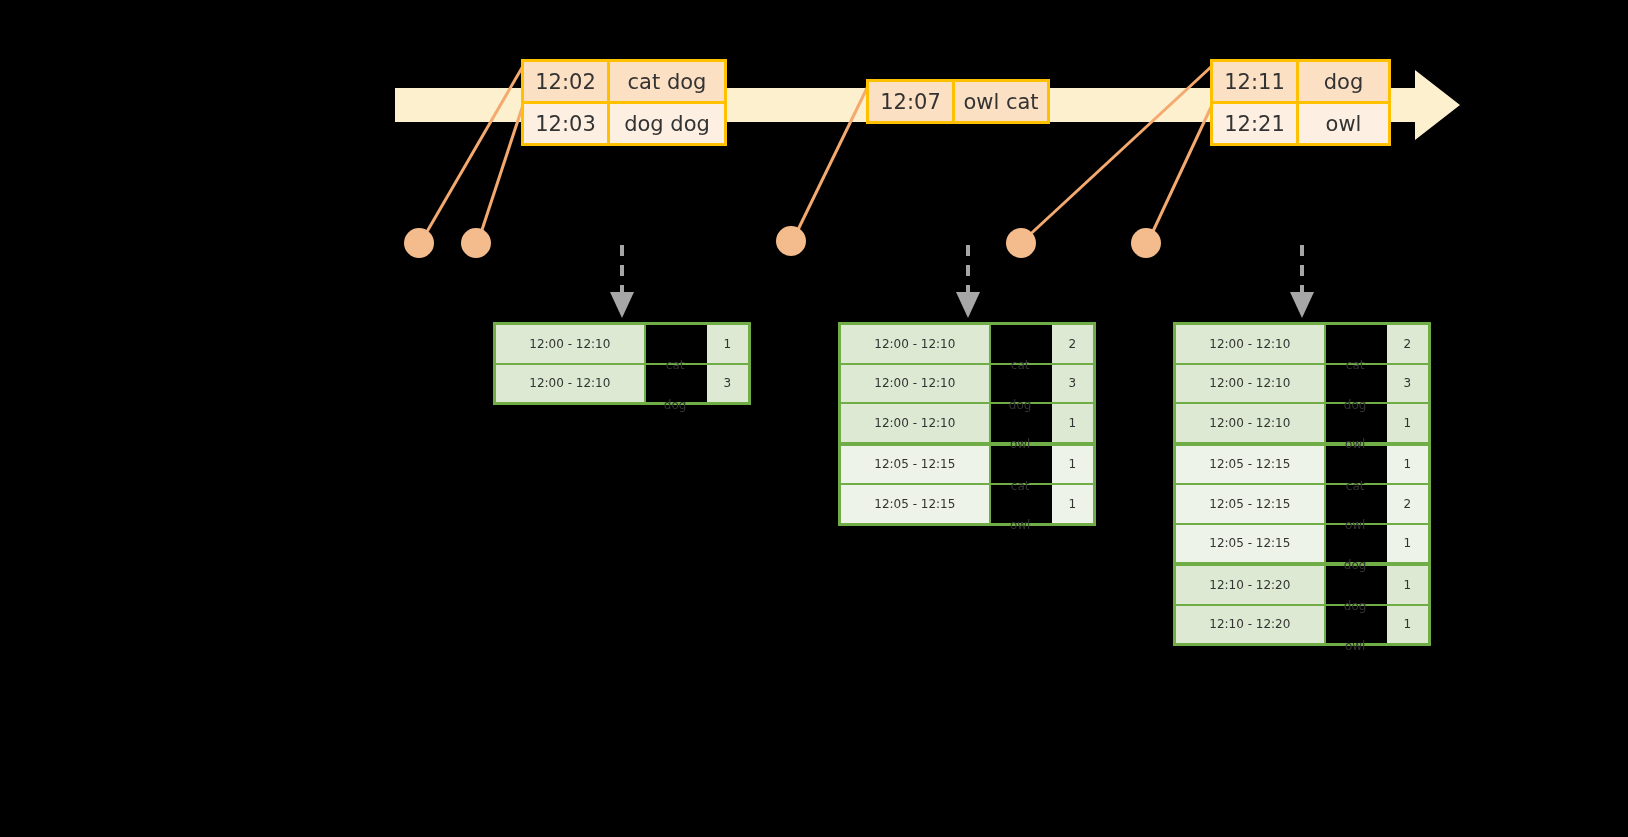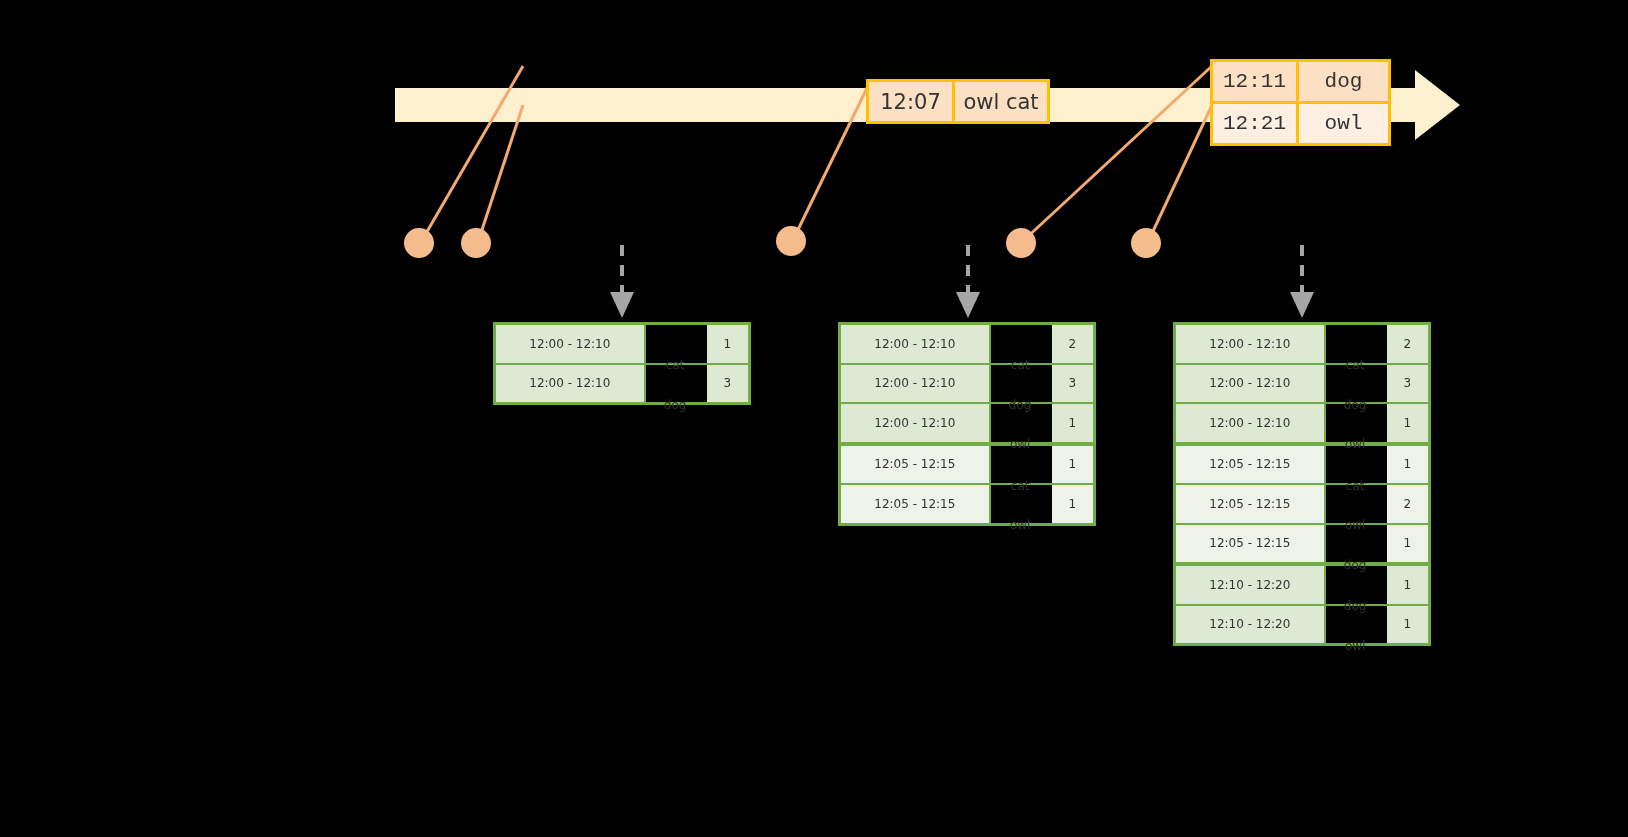--- a/index.html
+++ b/index.html
@@ -64,29 +64,39 @@
       <line x1="968" y1="245" x2="968" y2="295"></line>
       <line x1="1302" y1="245" x2="1302" y2="295"></line>
     </g>
     <g fill="#A6A6A6">
       <polygon points="610,292 634,292 622,318"></polygon>
       <polygon points="956,292 980,292 968,318"></polygon>
       <polygon points="1290,292 1314,292 1302,318"></polygon>
     </g>
   </svg>
 
+  <div class="evt-box" style="left:521px;top:59px;width:206px;">
+    <div class="evt-row tone-a">
+      <div class="evt-cell time">12:02</div>
+      <div class="evt-cell words">cat dog</div>
+    </div>
+    <div class="evt-row tone-b">
+      <div class="evt-cell time">12:03</div>
+      <div class="evt-cell words">dog dog</div>
+    </div>
+  </div>
 
   <div class="evt-box" style="left:866px;top:79px;width:184px;">
     <div class="evt-row tone-a">
       <div class="evt-cell time">12:07</div>
       <div class="evt-cell words">owl cat</div>
     </div>
   </div>
 
-  <div class="evt-box" style="left:1210px;top:59px;width:181px;font-family:Liberation Mono, monospace;">
+  <div class="evt-box" style="left:1210px;top:59px;width:181px;">
     <div class="evt-row tone-a">
       <div class="evt-cell time">12:11</div>
       <div class="evt-cell words">dog</div>
     </div>
     <div class="evt-row tone-b">
       <div class="evt-cell time">12:21</div>
       <div class="evt-cell words">owl</div>
     </div>
   </div>
 

